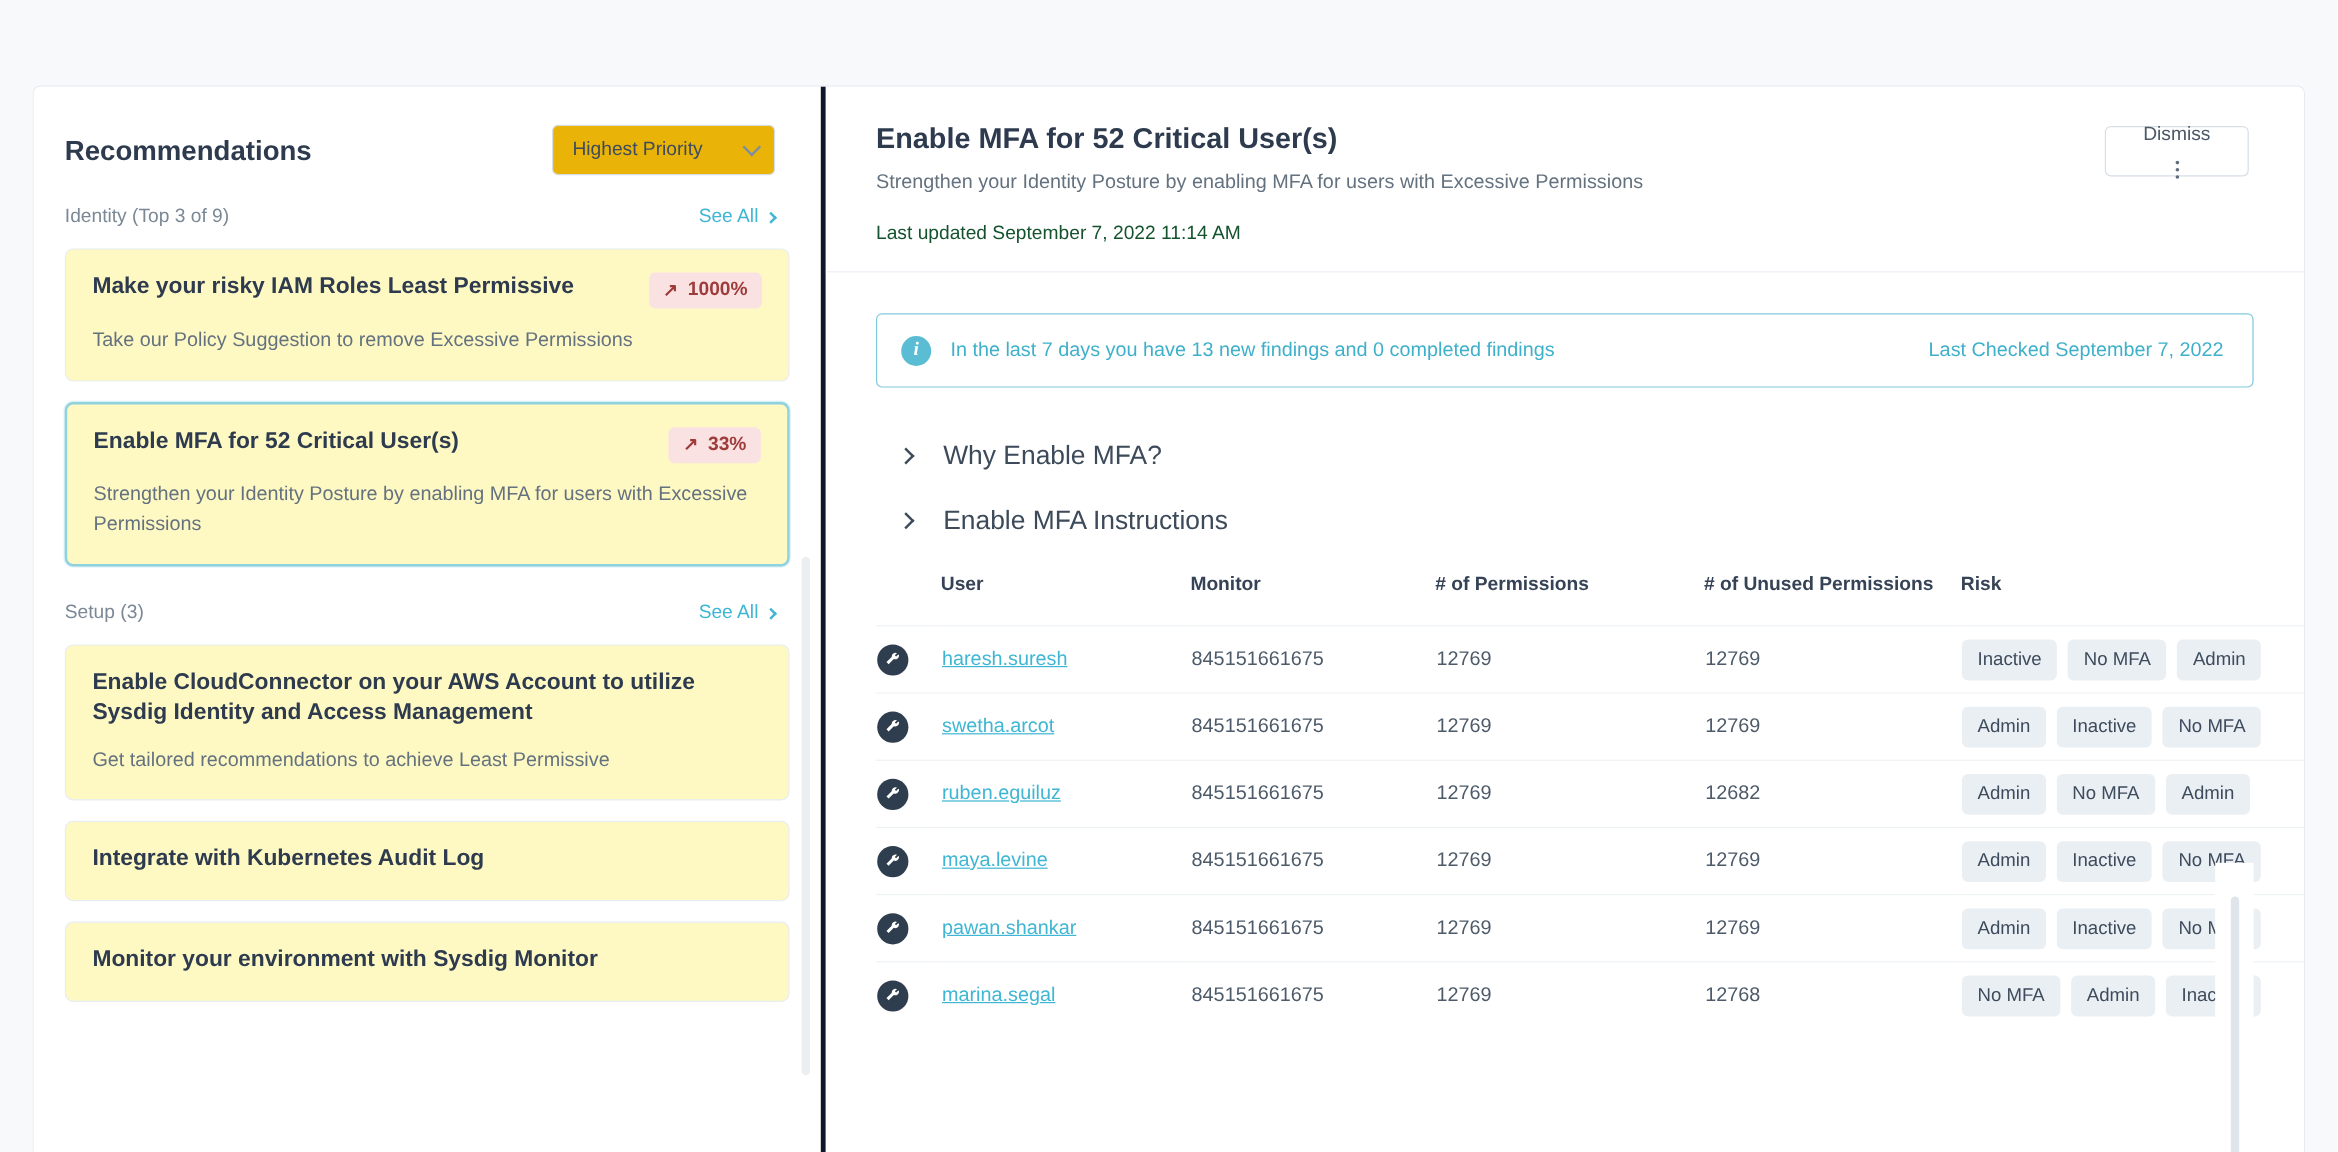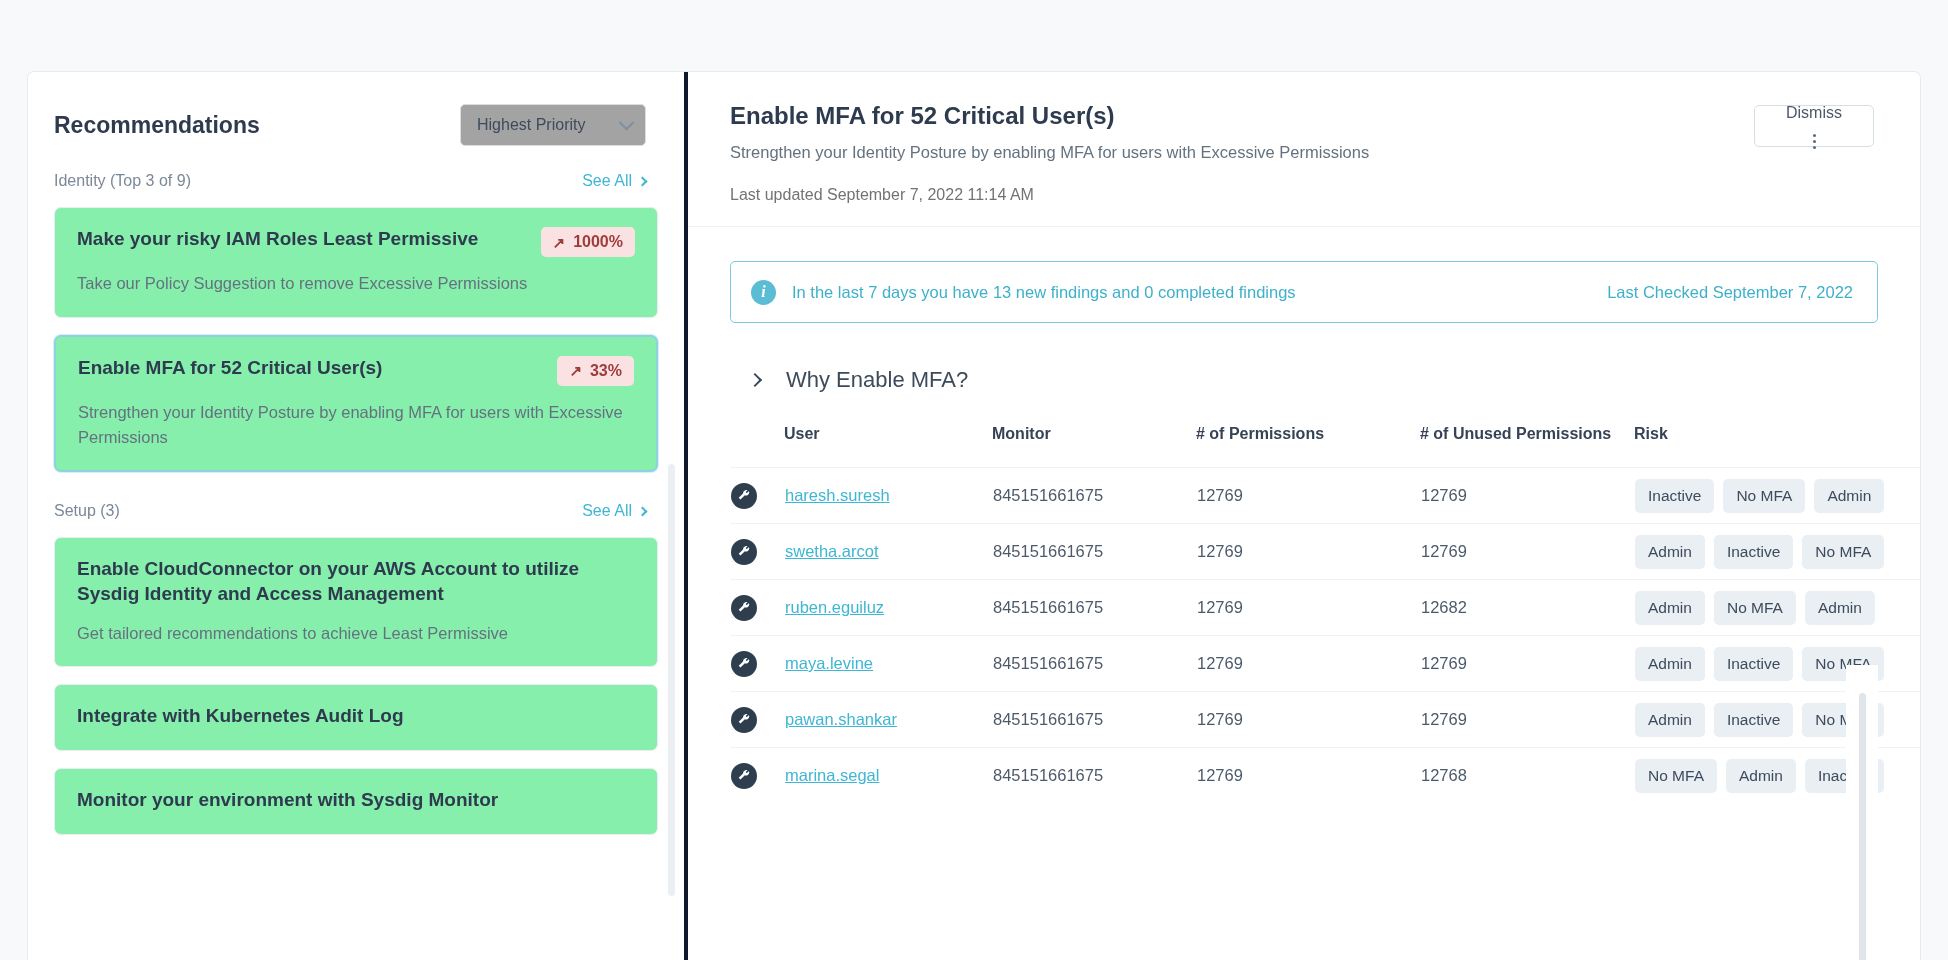--- a/index.html
+++ b/index.html
@@ -72,21 +72,21 @@
   .rec-head {
     display: flex; align-items: center; justify-content: space-between;
     padding: 32px 38px 0 26px;
   }
   .rec-title {
     font-size: 23px; font-weight: bold; color: #2e3b4e;
   }
   .sort-select {
     width: 186px; height: 42px;
     border: 1px solid #d6dee6; border-radius: 5px;
-    background: #a3a3a3;
+    background: #eab308;
     display: flex; align-items: center; justify-content: space-between;
     padding: 0 13px 0 16px;
     font-size: 16px; color: #3d4b5c;
   }
   .chev-down {
     width: 11px; height: 11px;
     border-right: 2px solid #7d8fa0; border-bottom: 2px solid #7d8fa0;
     transform: rotate(45deg) translate(-2px,-2px);
   }
 
@@ -104,21 +104,21 @@
     width: 7px; height: 7px;
     border-right: 2px solid #3fb6d3; border-top: 2px solid #3fb6d3;
     transform: rotate(45deg);
   }
 
   .cards { padding: 0 26px; }
   .card {
     margin-top: 17px;
     border: 1px solid #e8edf2;
     border-radius: 7px;
-    background: #86efac;
+    background: #fef9c3;
     padding: 19px 22px 21px 22px;
   }
   .card.selected {
     border: 2px solid #8ed2e0;
     box-shadow: 0 0 0 1px rgba(142,210,224,.35);
   }
   .card-row {
     display: flex; align-items: flex-start; justify-content: space-between;
     gap: 14px;
   }
@@ -158,21 +158,21 @@
     position: relative;
     overflow: hidden;
   }
   .detail-head {
     padding: 30px 0 22px 42px;
     border-bottom: 1px solid #edf1f5;
     position: relative;
   }
   .detail-title { font-size: 24px; font-weight: bold; color: #2e3b4e; }
   .detail-sub { margin-top: 13px; font-size: 16.5px; color: #64727f; }
-  .detail-updated { margin-top: 24px; font-size: 16px; color: #737373; }
+  .detail-updated { margin-top: 24px; font-size: 16px; color: #14532d; }
   .dismiss-btn {
     position: absolute; right: 46px; top: 33px;
     height: 42px; min-width: 120px;
     border: 1px solid #d6dee6; border-radius: 5px; background: #fff;
     display: flex; align-items: center; justify-content: center; gap: 12px;
     padding: 0 16px;
     font-size: 16px; color: #4a5867; flex-direction: column;
   }
   .kebab { display: flex; flex-direction: column; gap: 3px; }
   .kebab i { width: 3px; height: 3px; background: #5d6b7a; border-radius: 50%; }
@@ -354,20 +354,24 @@
         <div class="info-banner">
           <span class="info-icon">i</span>
           <span class="info-text">In the last 7 days you have 13 new findings and 0 completed findings</span>
           <span class="info-right">Last Checked September 7, 2022</span>
         </div>
 
         <div class="accordion">
           <div class="acc-item">
             <span class="chev-right"></span>
             <span class="acc-label">Why Enable MFA?</span>
+          </div>
+          <div class="acc-item">
+            <span class="chev-right"></span>
+            <span class="acc-label">Enable MFA Instructions</span>
           </div>
         </div>
 
         <div class="table-wrap">
           <div class="table-clip">
           <table>
             <thead>
               <tr>
                 <th class="col-ico"></th>
                 <th class="col-user">User</th>

